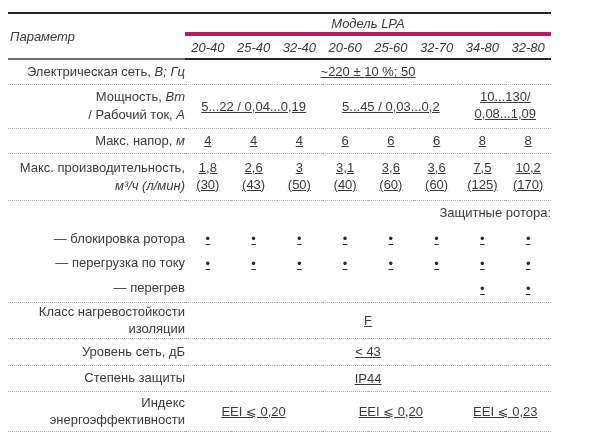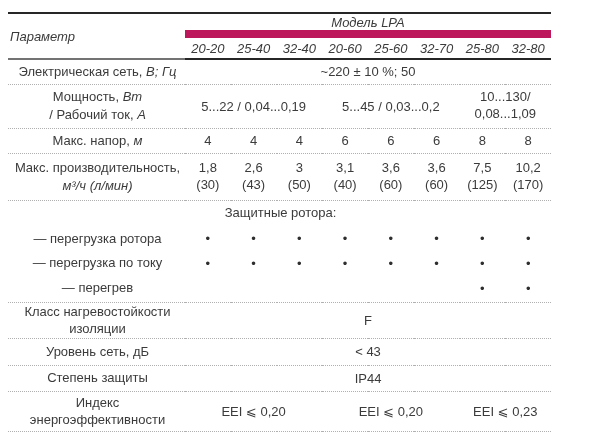--- a/index.html
+++ b/index.html
@@ -21,36 +21,36 @@
 
   
   .param-head {
     font-style: italic;
     border-bottom: 2px solid #737373;
     padding-left: 2px;
   }
   .group-head {
     text-align: center;
     font-style: italic;
-    border-bottom: 8px solid #be185d;
+    border-bottom: 4px solid #be185d;
     height: 21px;
   }
   .models-row td {
     text-align: center;
     font-style: italic;
     border-bottom: 2px solid #262626;
     height: 25px;
   }
 
   
   tbody td { border-bottom: 1px dotted #b0b0b0; }
   tbody tr.nosep td { border-bottom: none; }
 
-  .lbl { text-align: center; padding-left: 2px; line-height: 1.35; }
-  .val { text-align: center; }
+  .lbl { text-align: right; padding-left: 2px; line-height: 1.35; }
+  .val { text-align: center; text-decoration: underline; }
   .pre { white-space: pre-line; line-height: 1.3; }
   .it  { font-style: italic; }
   .dot { font-size: 13px; color: #2e2e2e; }
 
   tr.r-mains  td { height: 25px; }
   tr.r-power  td { height: 44px; }
   tr.r-head   td { height: 25px; }
   tr.r-flow   td { height: 47px; }
   tr.r-protL  td { height: 26px; }
   tr.r-prot1  td { height: 25px; }
@@ -77,27 +77,27 @@
       <col class="col-m">
       <col class="col-m">
   </colgroup>
 
   <thead>
     <tr>
       <td class="param-head" rowspan="2">Параметр</td>
       <td class="group-head" colspan="8">Модель LPA</td>
     </tr>
     <tr class="models-row">
-      <td>20-20</td>
+      <td>20-40</td>
       <td>25-40</td>
       <td>32-40</td>
       <td>20-60</td>
       <td>25-60</td>
       <td>32-70</td>
-      <td>25-80</td>
+      <td>34-80</td>
       <td>32-80</td>
     </tr>
   </thead>
 
   <tbody>
     <tr class="r-mains">
       <td class="lbl">
         <span>Электрическая сеть,</span>
         <span class="it">В; Гц</span>
       </td>
@@ -153,21 +153,21 @@
 (125)</td>
       <td class="val pre">10,2
 (170)</td>
     </tr>
 
     <tr class="r-protL nosep">
       <td class="lbl" colspan="9">Защитные ротора:</td>
     </tr>
 
     <tr class="r-prot1 nosep">
-      <td class="lbl">— перегрузка ротора</td>
+      <td class="lbl">— блокировка ротора</td>
       <td class="val dot">•</td>
       <td class="val dot">•</td>
       <td class="val dot">•</td>
       <td class="val dot">•</td>
       <td class="val dot">•</td>
       <td class="val dot">•</td>
       <td class="val dot">•</td>
       <td class="val dot">•</td>
     </tr>
 

